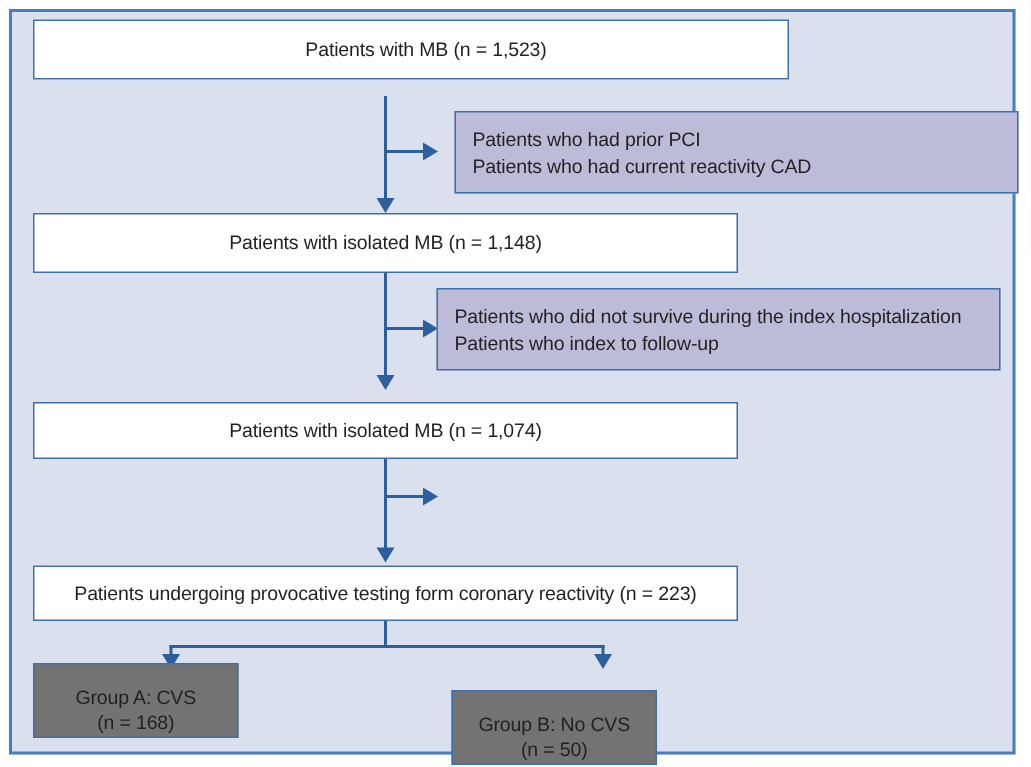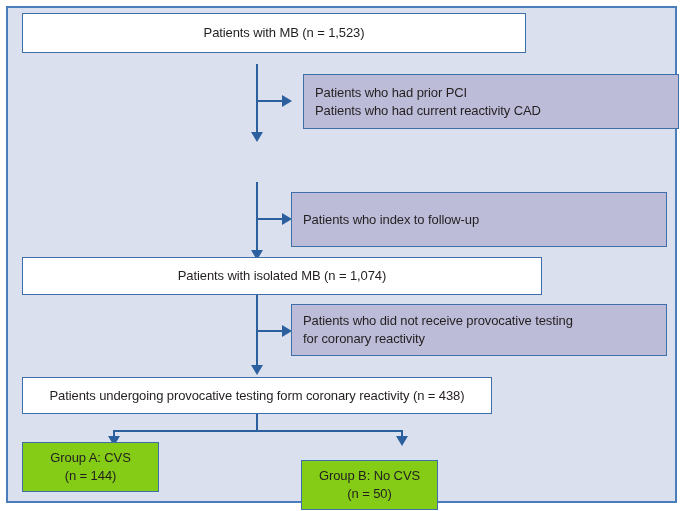--- a/index.html
+++ b/index.html
@@ -44,22 +44,23 @@
   }
   .node-purple {
     background: #bcbcd8;
     border: 1.5px solid #3f6fa8;
     align-items: flex-start;
     justify-content: center;
     text-align: left;
     padding-left: 11px;
   }
   .node-orange {
-    background: #84cc16;
+    background: #737373;
     border: 1.5px solid #3f6fa8;
+    justify-content: flex-end;
   }
   .node .line {
     display: block;
     white-space: nowrap;
   }
   
   .vline {
     position: absolute;
     width: 2px;
     background: #2c5f9e;
@@ -116,41 +117,41 @@
 
     <div class="node node-white" style="left:14px; top:5px; width:504px; height:40px;padding-left:20px;">
       <span class="line">Patients with MB (n = 1,523)</span>
     </div>
 
     <div class="node node-purple" style="left:283px; top:66px; width:376px; height:55px;margin-left:12px;">
       <span class="line">Patients who had prior PCI</span>
       <span class="line">Patients who had current reactivity CAD</span>
     </div>
 
+    <div class="node node-white" style="left:14px; top:134px; width:470px; height:40px;">
+      <span class="line">Patients with isolated MB (n = 1,148)</span>
+    </div>
 
     <div class="node node-purple" style="left:283px; top:184px; width:376px; height:55px;">
+      <span class="line">Patients who did not survive during the index hospitalization</span>
       <span class="line">Patients who index to follow-up</span>
     </div>
 
-    <div class="node node-white" style="left:14px; top:249px; width:520px; height:38px;">
+    <div class="node node-white" style="left:14px; top:260px; width:470px; height:38px;">
       <span class="line">Patients with isolated MB (n = 1,074)</span>
     </div>
 
-    <div class="node node-purple" style="left:283px; top:296px; width:376px; height:52px;">
-      <span class="line">Patients who did not receive provocative testing</span>
-      <span class="line">for coronary reactivity</span>
-    </div>
 
     <div class="node node-white" style="left:14px; top:369px; width:470px; height:37px;">
-      <span class="line">Patients undergoing provocative testing form coronary reactivity (n = 438)</span>
+      <span class="line">Patients undergoing provocative testing form coronary reactivity (n = 223)</span>
     </div>
 
     <div class="node node-orange" style="left:14px; top:434px; width:137px; height:50px;">
       <span class="line">Group A: CVS</span>
-      <span class="line">(n = 144)</span>
+      <span class="line">(n = 168)</span>
     </div>
 
     <div class="node node-orange" style="left:293px; top:452px; width:137px; height:50px;">
       <span class="line">Group B: No CVS</span>
       <span class="line">(n = 50)</span>
     </div>
 
   </div>
 </div>
 

